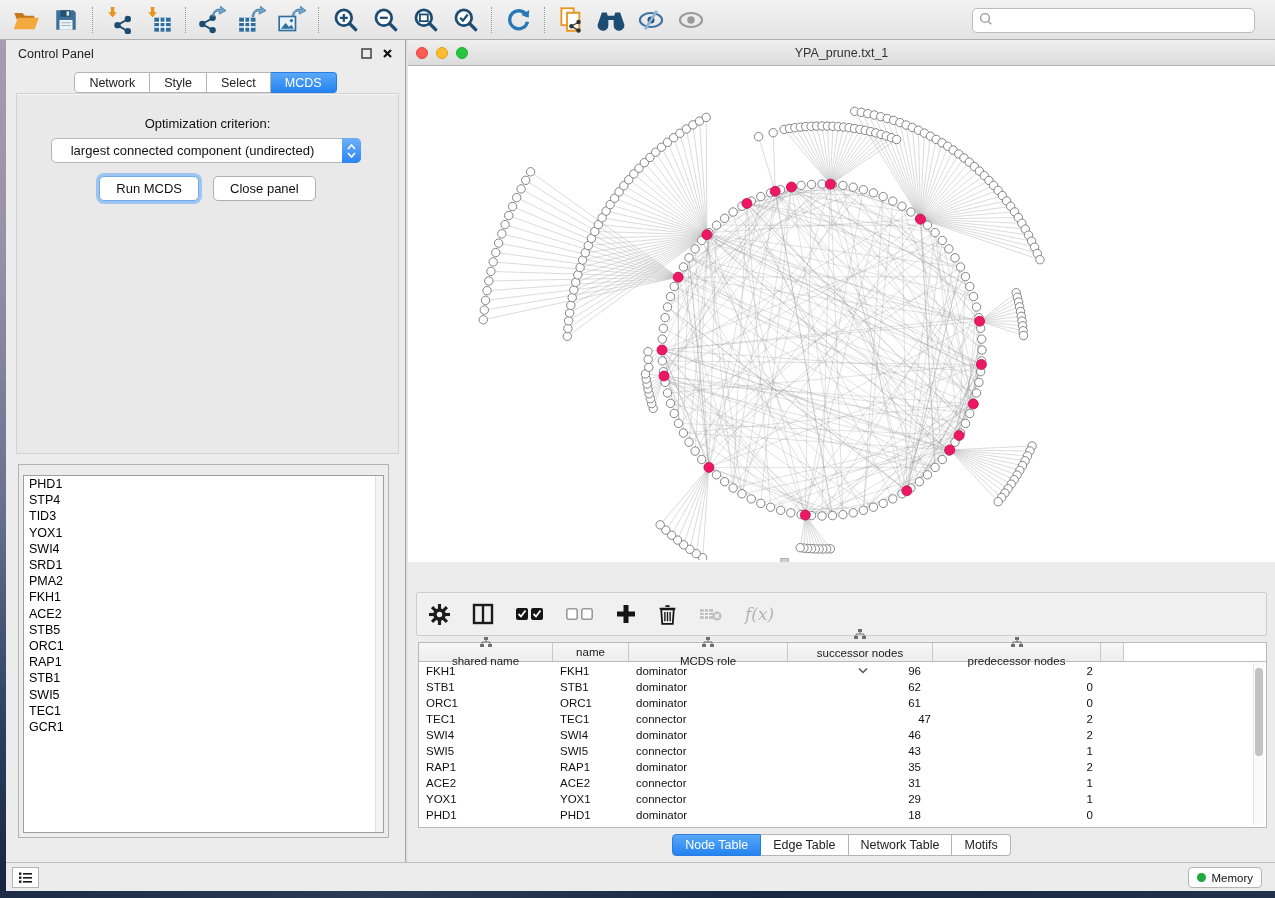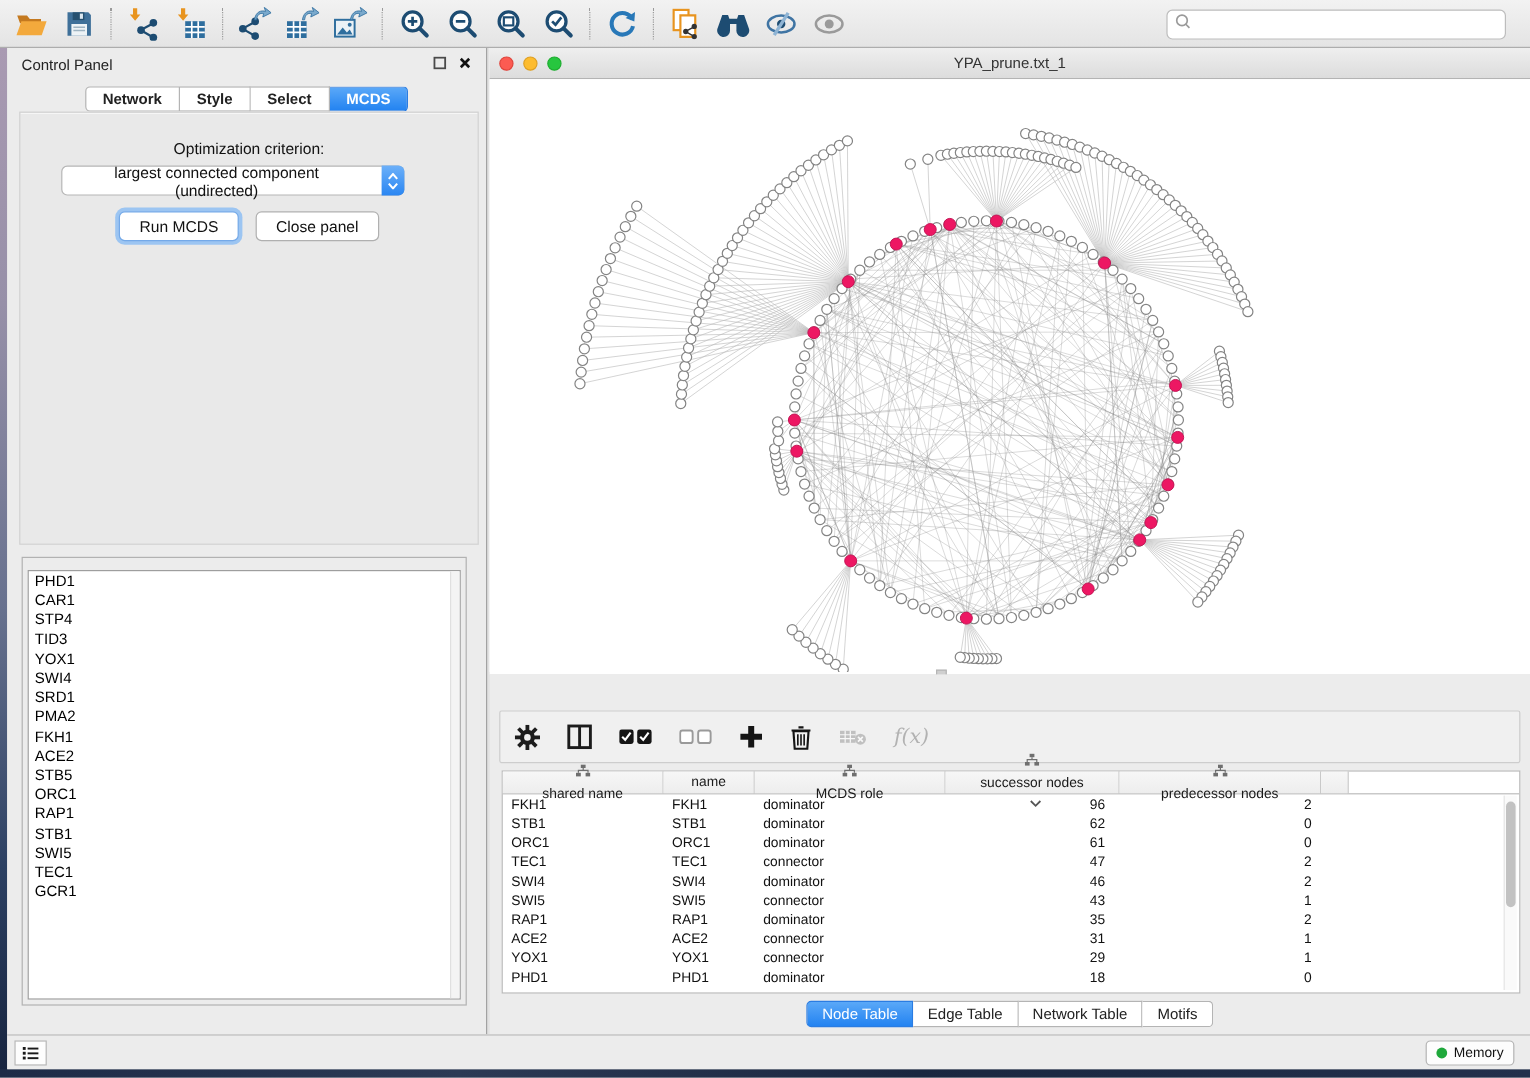--- a/index.html
+++ b/index.html
@@ -25,31 +25,31 @@
   #wp-bottom { position:absolute; left:0; top:891px; width:1275px; height:7px;
     background:linear-gradient(90deg,#1d2b47,#2c3a55 30%,#1a2740 60%,#23304c); }
 
   
   #control-panel { position:absolute; left:6px; top:40px; width:400px; height:822px;
     background:#ececec; border-right:1px solid #a2a2a2; }
   .panel-head { height:28px; display:flex; align-items:center; padding:0 12px; }
   .panel-title { font-size:12.5px; color:#222; flex:1; }
   .panel-ctl { display:flex; gap:10px; align-items:center; }
 
-  .tab-row { position:absolute; left:0; top:32px; width:100%; display:flex; justify-content:center;font-weight:bold; }
+  .tab-row { position:absolute; left:0; top:32px; width:100%; display:flex; justify-content:center; }
   .ctab { height:21px; padding:0 14px; font-size:12.5px; display:flex; align-items:center;
     background:#fff; border:1px solid #b4b4b4; border-left:none; color:#222; }
   .ctab:first-child { border-left:1px solid #b4b4b4; border-radius:4px 0 0 4px; }
   .ctab:last-child { border-radius:0 4px 4px 0; }
   .ctab.active { background:linear-gradient(#5aa8f8,#2383f1); border-color:#2a7ce2; color:#fff; }
 
   #mcds-box { position:absolute; left:10px; top:53px; width:383px; height:361px;
     background:#e9e9e9; border:1px solid #d2d2d2; box-shadow:inset 0 1px 0 #f6f6f6; }
   #criterion-label { text-align:center; margin-top:22px; font-size:13px; color:#111; }
-  #criterion-select { position:absolute; left:34px; top:44px; width:286px; height:25px;
+  #criterion-select { position:absolute; left:34px; top:44px; width:310px; height:25px;
     background:#fff; border:1px solid #b6b6b6; border-radius:5px; display:flex; align-items:center;gap:27px; }
   #criterion-select .sel-text { flex:1; text-align:center; font-size:13px; color:#111; padding-left:18px; }
   #criterion-select .stepper { width:19px; height:25px; margin-right:-1px;
     background:linear-gradient(#6cb0f9,#2a86f2); border-radius:0 5px 5px 0;
     display:flex; flex-direction:column; align-items:center; justify-content:center; gap:2px; }
   .btn-row { position:absolute; left:0; top:82px; width:100%; display:flex; justify-content:center; gap:14px; }
   .mac-btn { height:25px; padding:0 16px; background:#fff; border:1px solid #b0b0b0;
     border-radius:5px; font-size:13px; color:#111; display:flex; align-items:center; }
   .mac-btn.focused { box-shadow:0 0 0 3px #9cc5f2; border-color:#74a9e8; }
 
@@ -311,21 +311,20 @@
         <button class="mac-btn focused">Run MCDS</button>
         <button class="mac-btn">Close panel</button>
       </div>
     </div>
 
     <div id="result-box">
       <span id="result-legend">MCDS result (17 nodes)</span>
       <div id="result-list">
         <div id="result-items">
             <div class="result-item">PHD1</div>
-            <div class="result-item">CAR1</div>
             <div class="result-item">STP4</div>
             <div class="result-item">TID3</div>
             <div class="result-item">YOX1</div>
             <div class="result-item">SWI4</div>
             <div class="result-item">SRD1</div>
             <div class="result-item">PMA2</div>
             <div class="result-item">FKH1</div>
             <div class="result-item">ACE2</div>
             <div class="result-item">STB5</div>
             <div class="result-item">ORC1</div>
@@ -1183,21 +1182,21 @@
             <div class="cell" style="left: 0px; width: 134px; padding-left: 7px;">ORC1</div>
             <div class="cell" style="left: 134px; width: 76px; padding-left: 7px;">ORC1</div>
             <div class="cell" style="left: 210px; width: 159px; padding-left: 7px;">dominator</div>
             <div class="cell" style="left: 369px; width: 145px; text-align: right; padding-right: 12px;">61</div>
             <div class="cell" style="left: 514px; width: 168px; text-align: right; padding-right: 8px;">0</div>
           </div>
           <div class="nt-row" style="top: 68px;">
             <div class="cell" style="left: 0px; width: 134px; padding-left: 7px;">TEC1</div>
             <div class="cell" style="left: 134px; width: 76px; padding-left: 7px;">TEC1</div>
             <div class="cell" style="left: 210px; width: 159px; padding-left: 7px;">connector</div>
-            <div class="cell" style="left: 369px; width: 145px; text-align: right; padding-right: 12px;">47</div>
+            <div class="cell" style="left: 379px; width: 145px; text-align: right; padding-right: 12px;">47</div>
             <div class="cell" style="left: 514px; width: 168px; text-align: right; padding-right: 8px;">2</div>
           </div>
           <div class="nt-row" style="top: 84px;">
             <div class="cell" style="left: 0px; width: 134px; padding-left: 7px;">SWI4</div>
             <div class="cell" style="left: 134px; width: 76px; padding-left: 7px;">SWI4</div>
             <div class="cell" style="left: 210px; width: 159px; padding-left: 7px;">dominator</div>
             <div class="cell" style="left: 369px; width: 145px; text-align: right; padding-right: 12px;">46</div>
             <div class="cell" style="left: 514px; width: 168px; text-align: right; padding-right: 8px;">2</div>
           </div>
           <div class="nt-row" style="top: 100px;">

